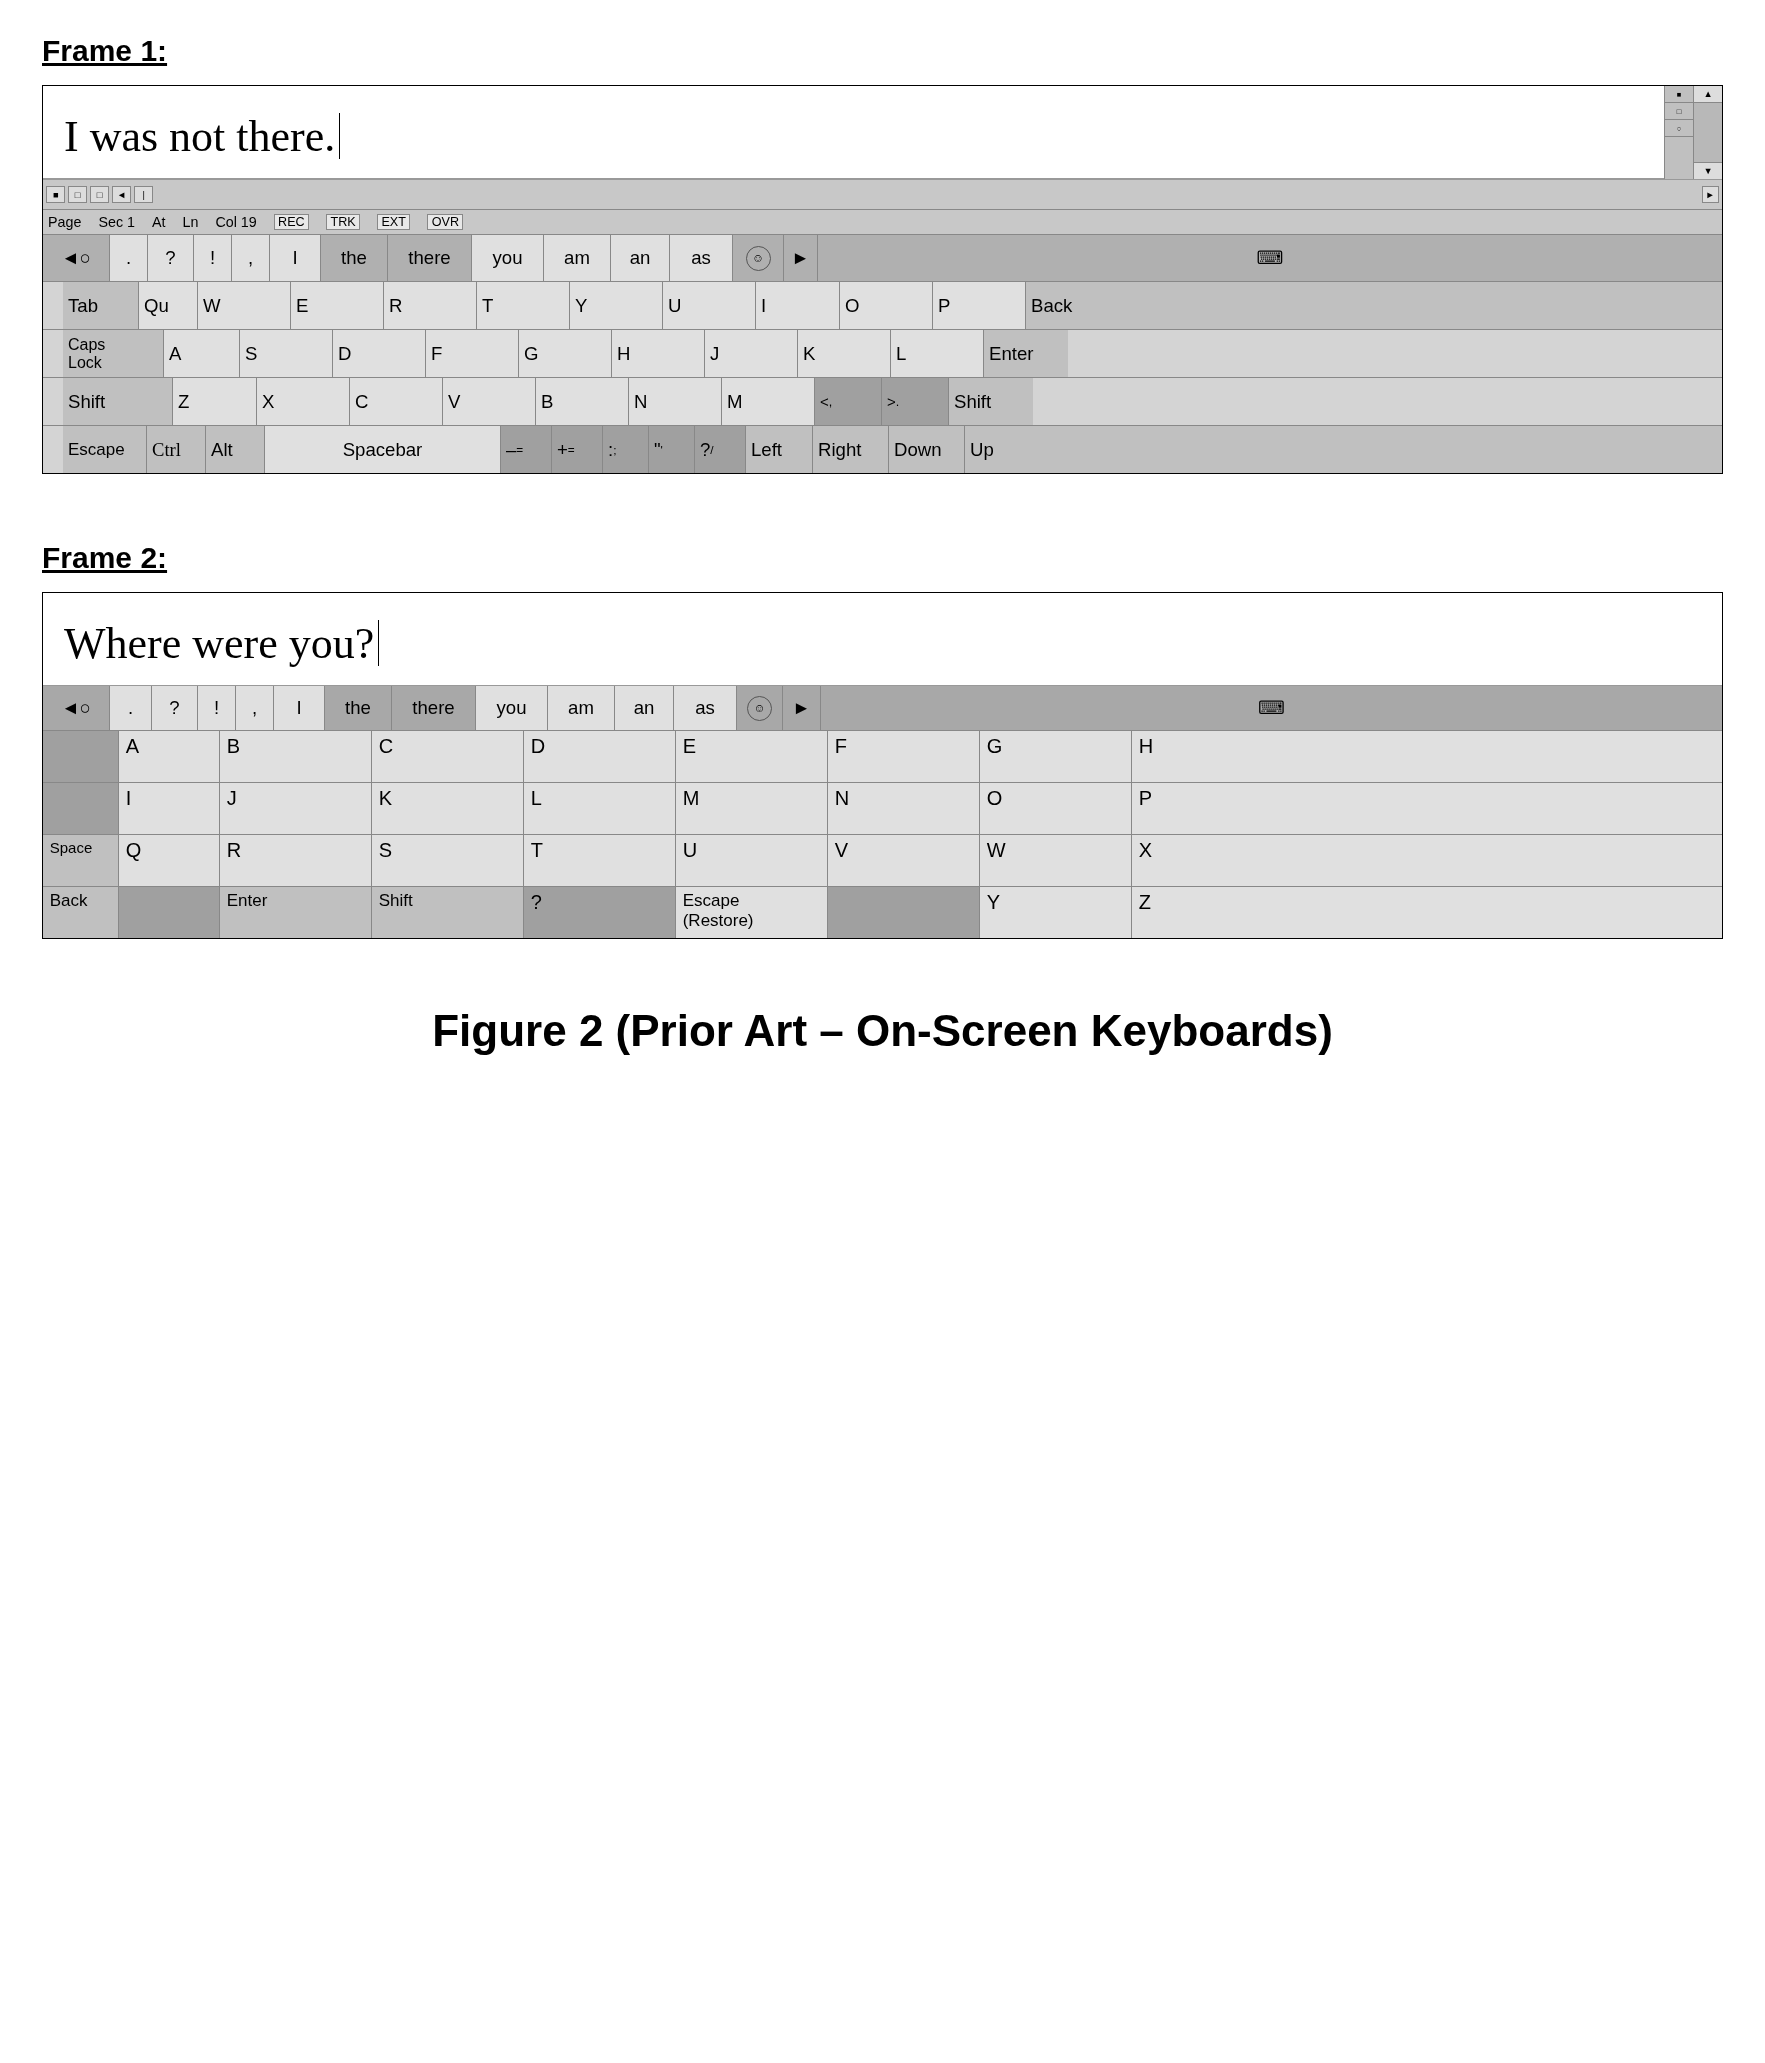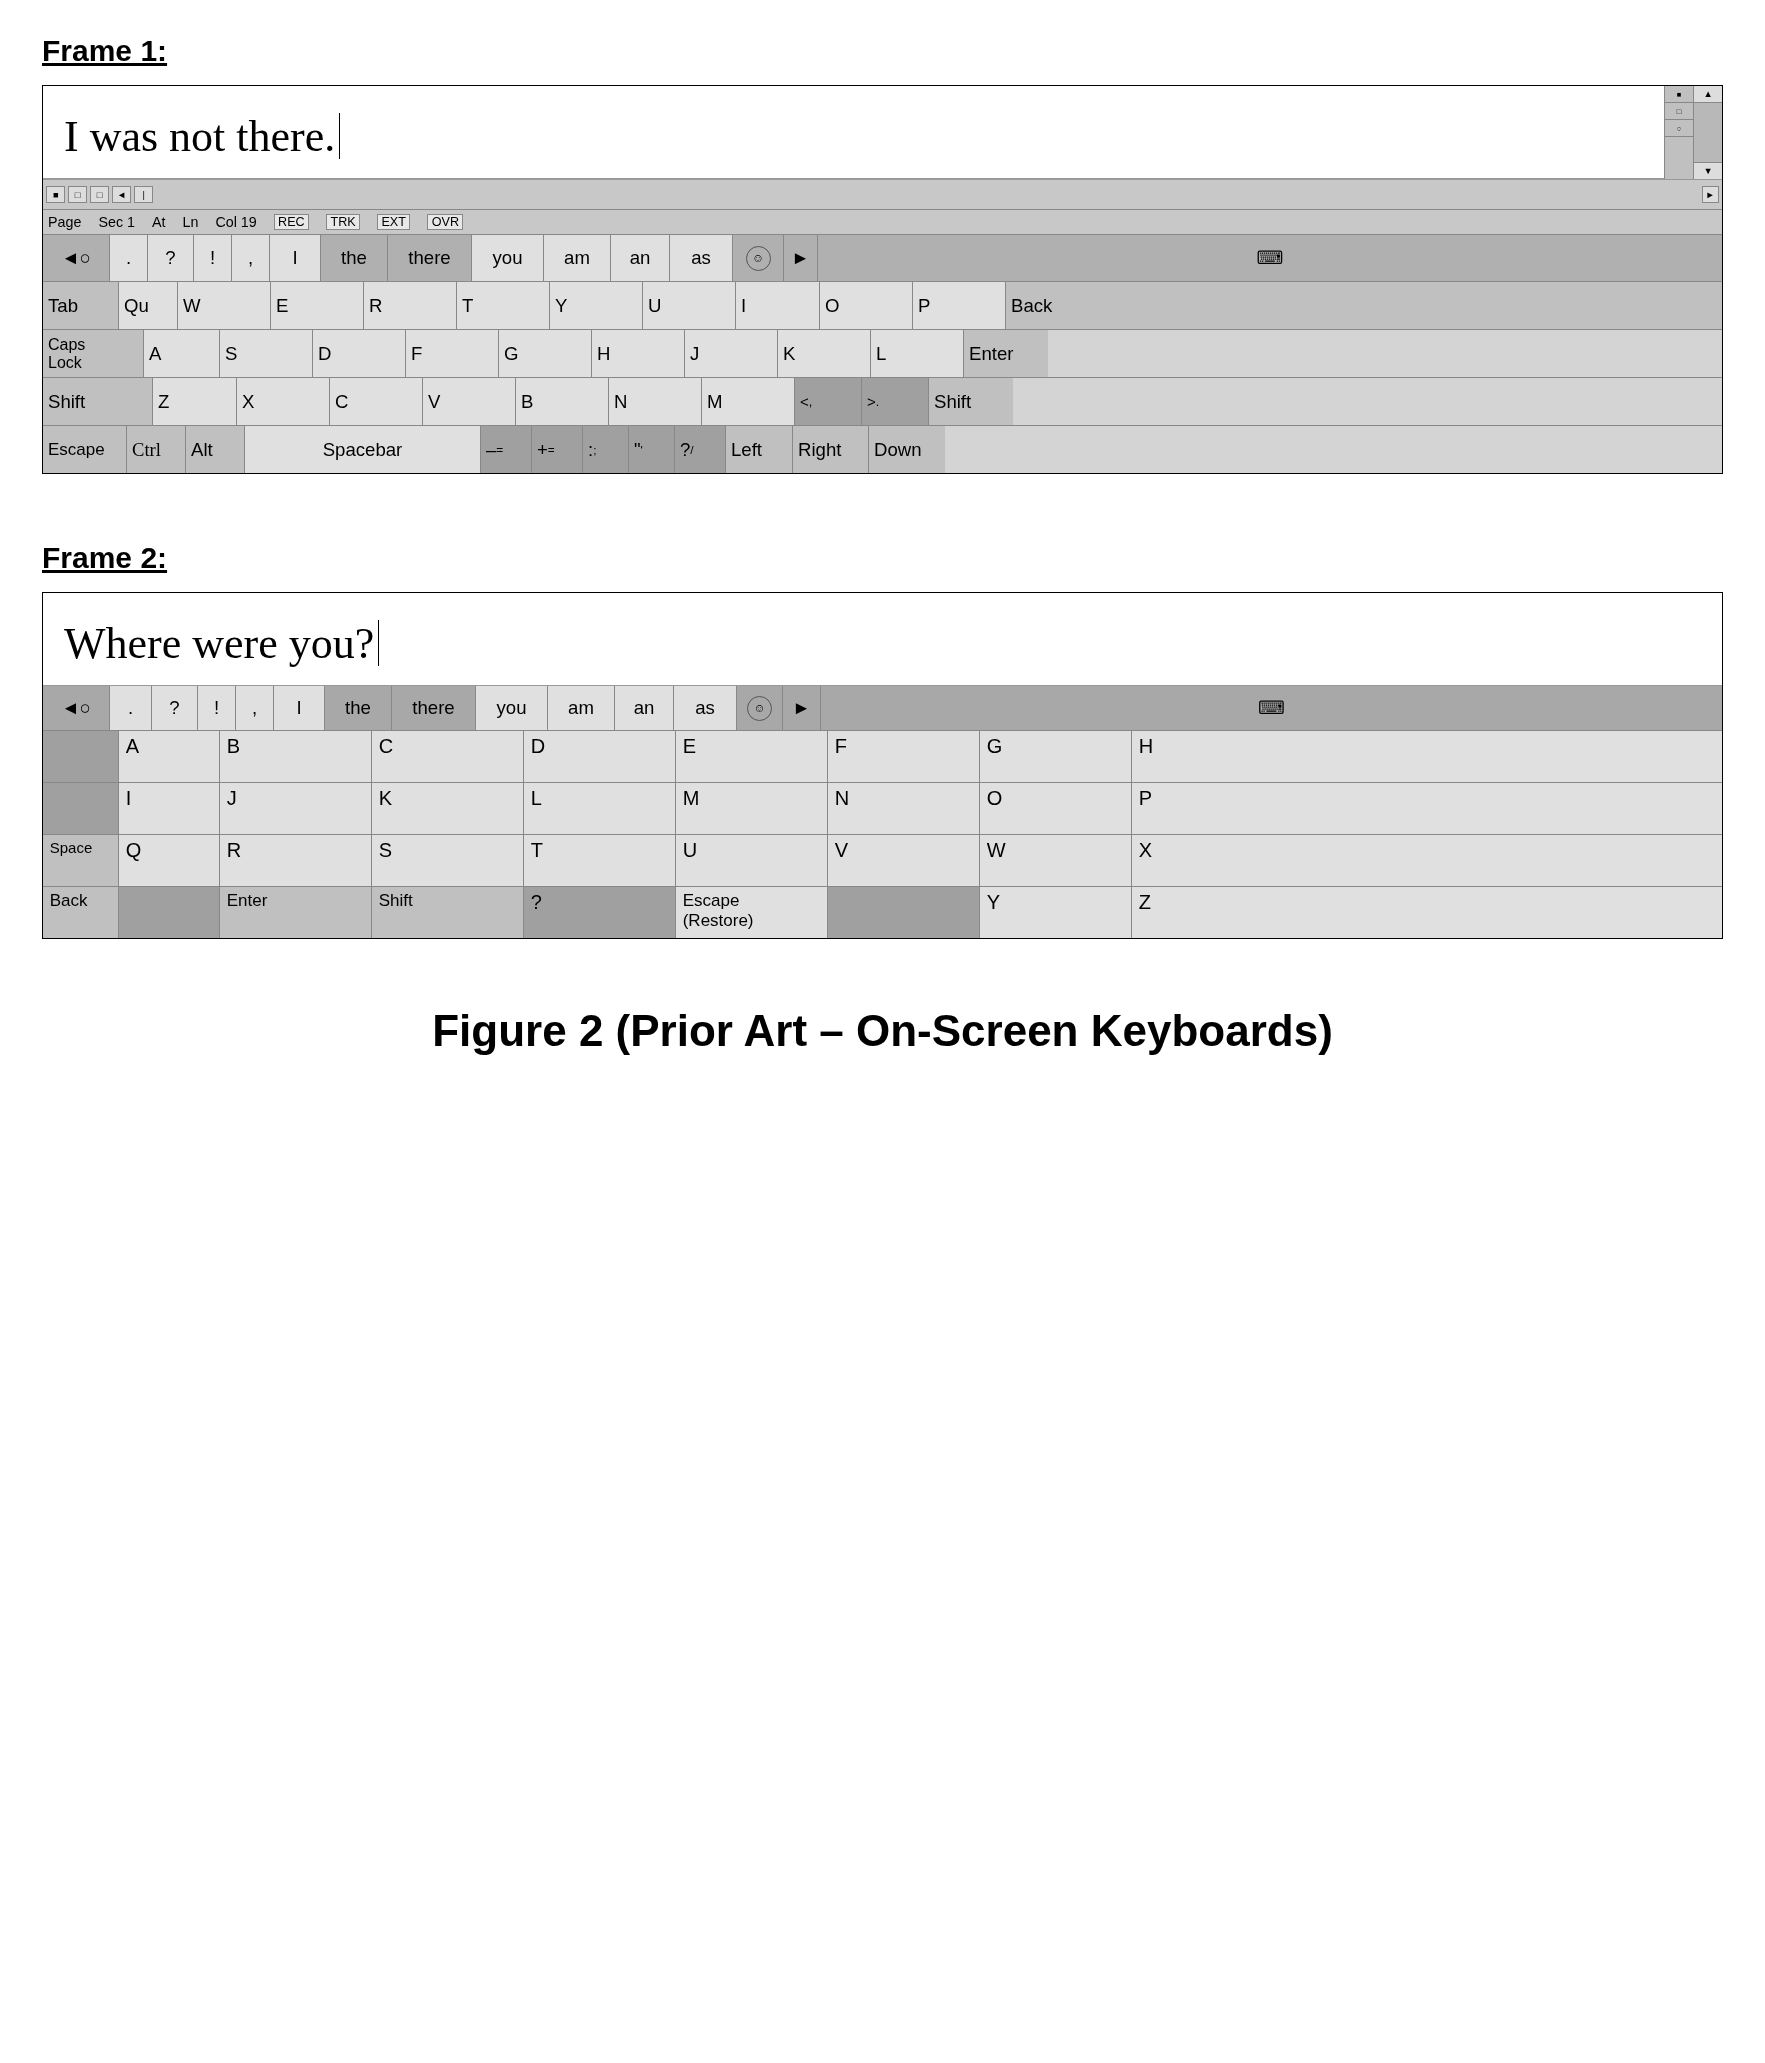--- a/index.html
+++ b/index.html
@@ -96,20 +96,21 @@
     }
 
     
     .keyboard-section {
       background: #d4d4d4;
     }
 
     .kbd-row {
       display: flex;
       border-bottom: 0.8px solid #888;
+      padding-left: 20px;
     }
 
     .kbd-row:last-child {
       border-bottom: none;
     }
 
     .key {
       border-right: 0.8px solid #888;
       display: flex;
       align-items: center;
@@ -376,20 +377,21 @@
       <div class="key medium" style="min-width:59px;">Alt</div>
       <div class="key" style="min-width:236px; justify-content:center;">Spacebar</div>
       <div class="key dark" style="min-width:51px;">–<br><span style="font-size:11.8px;">=</span></div>
       <div class="key dark" style="min-width:51px;">+<br><span style="font-size:11.8px;">=</span></div>
       <div class="key dark" style="min-width:46px;">:<br><span style="font-size:11.8px;">;</span></div>
       <div class="key dark" style="min-width:46px;">"<br><span style="font-size:11.8px;">'</span></div>
       <div class="key dark" style="min-width:51px;">?<br><span style="font-size:11.8px;">/</span></div>
       <div class="key medium" style="min-width:67px;">Left</div>
       <div class="key medium" style="min-width:76px;">Right</div>
       <div class="key medium" style="min-width:76px;">Down</div>
+      <div class="key medium" style="flex:1;">Up</div>
     </div>
   </div>
 </div>
 
 <div class="frame-label">Frame 2:</div>
 
 <div class="frame-container">
 
   <div class="frame2-text-area">
     <span>Where were you?</span>

